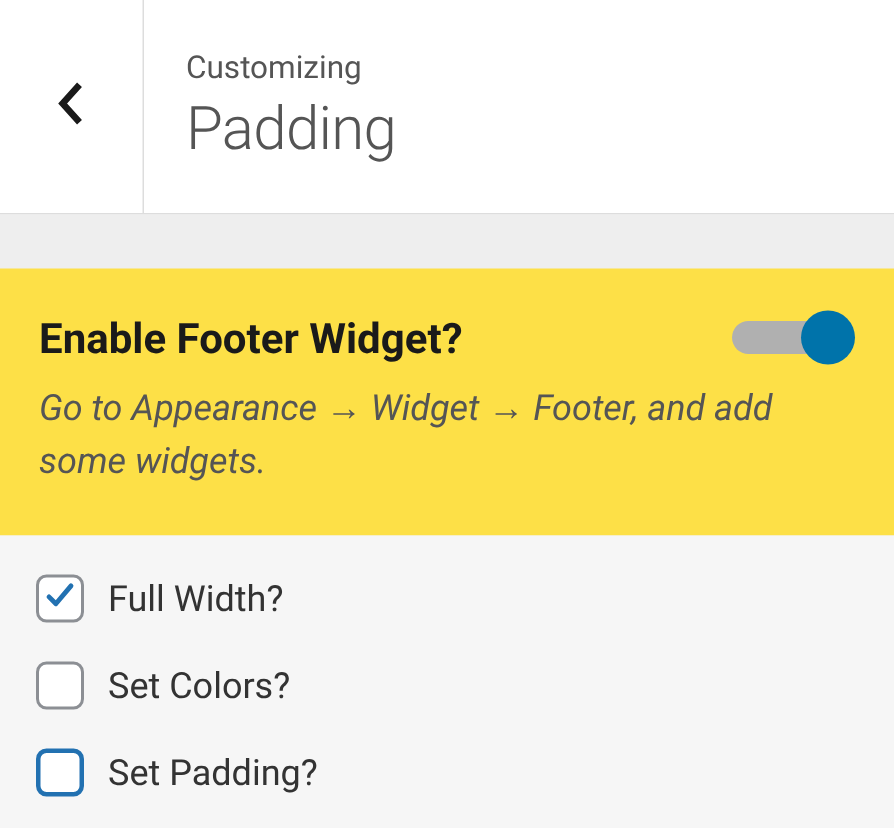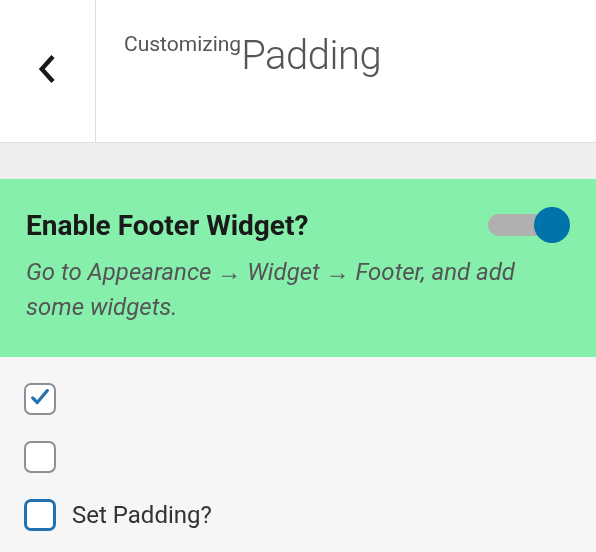--- a/index.html
+++ b/index.html
@@ -29,41 +29,41 @@
       border-right: 1px solid #ddd;
       cursor: pointer;
     }
     .back-button svg {
       width: 22px;
       height: 30px;
     }
     .header-content {
       padding: 32px 28px;
       display: flex;
-      flex-direction: row;
+      flex-direction: column;
       justify-content: center;
     }
     .breadcrumb {
       font-size: 21px;
       color: #555;
       font-weight: 400;
       margin-bottom: 4px;
     }
     .page-title {
       font-size: 40px;
       color: #555;
       font-weight: 300;
       letter-spacing: -0.5px;
     }
     .spacer {
       height: 36px;
       background: #eee;
     }
     .section-main {
-      background: #86efac;
+      background: #fde047;
       padding: 28px 26px 32px 26px;
     }
     .toggle-row {
       display: flex;
       align-items: center;
       justify-content: space-between;
       margin-bottom: 12px;
     }
     .toggle-label {
       font-size: 28px;
@@ -173,24 +173,26 @@
 <div class="checkbox-section">
 
   <div class="checkbox-row">
     <div class="checkbox checkbox-default">
       <span>
         <svg viewBox="0 0 24 24" fill="none" stroke="#2271b1" stroke-width="3.5" stroke-linecap="round" stroke-linejoin="round">
           <polyline points="4,13 9,18 20,5"></polyline>
         </svg>
       </span>
     </div>
+    <div class="checkbox-label">Full Width?</div>
   </div>
 
   <div class="checkbox-row">
     <div class="checkbox checkbox-default"></div>
+    <div class="checkbox-label">Set Colors?</div>
   </div>
 
   <div class="checkbox-row">
     <div class="checkbox checkbox-focused"></div>
     <div class="checkbox-label">Set Padding?</div>
   </div>
 
 </div>
 
 </body></html>

